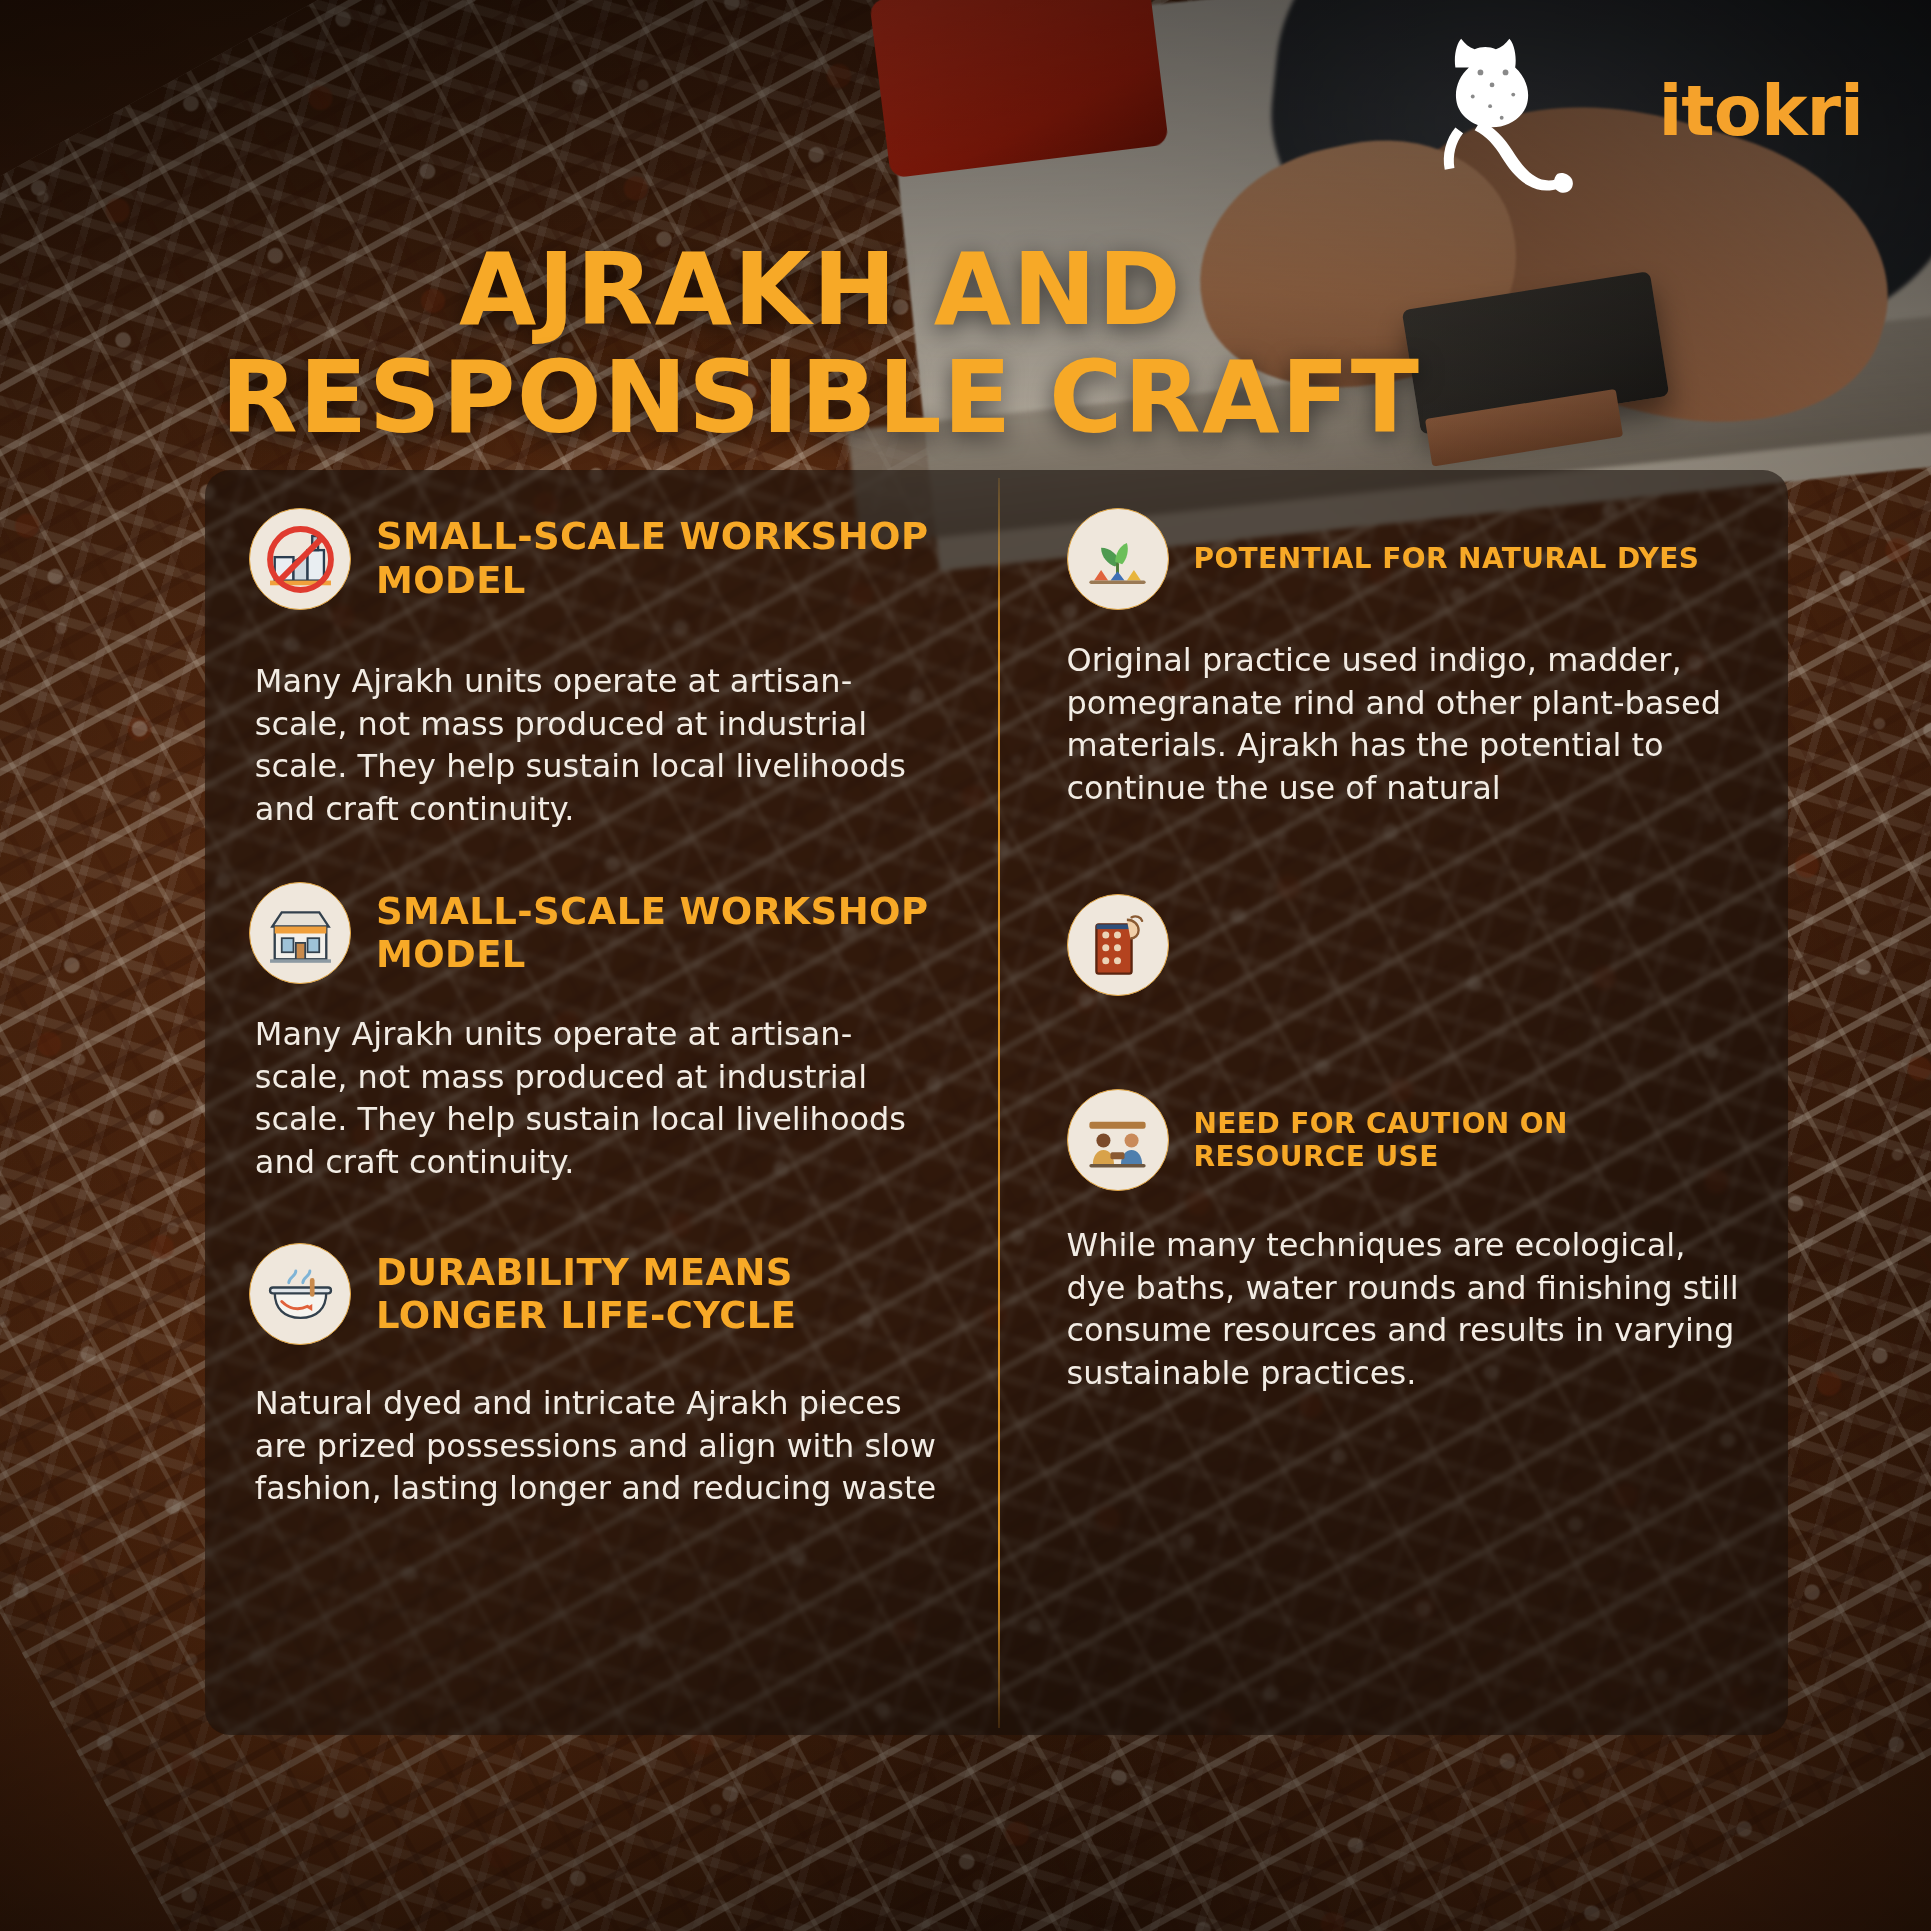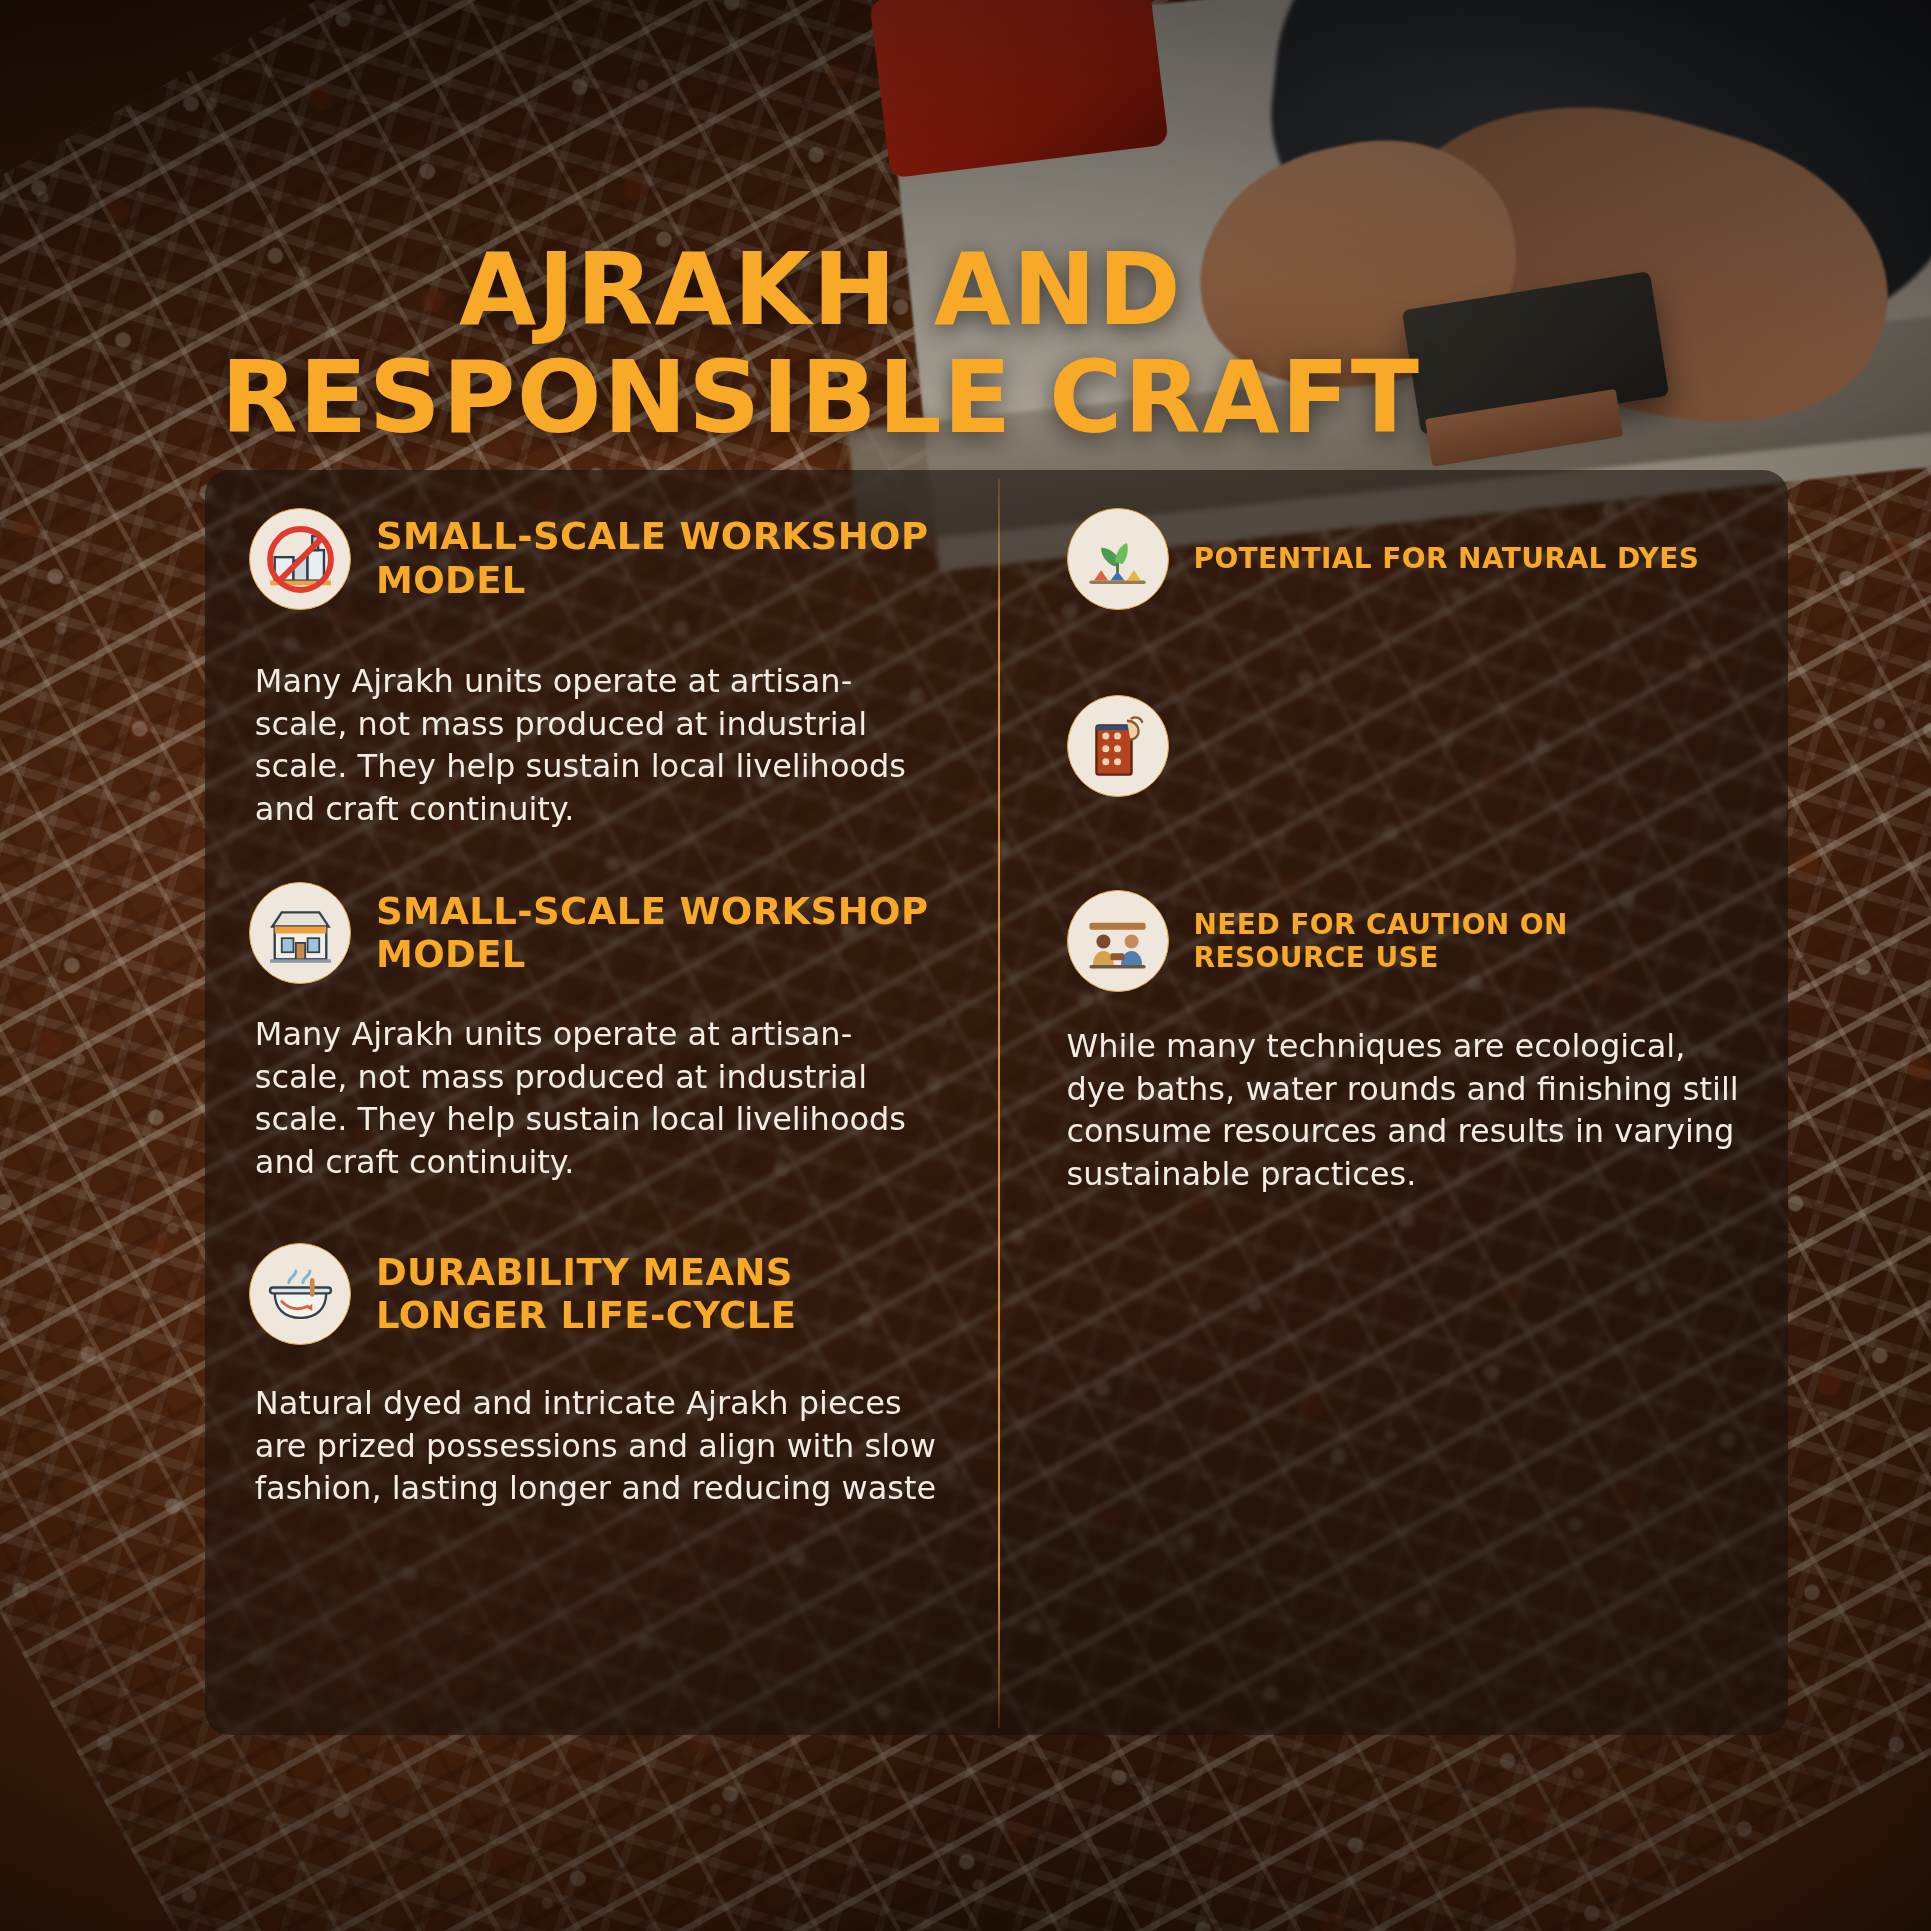--- a/index.html
+++ b/index.html
@@ -285,20 +285,40 @@
     <div class="table-edge"></div>
     <div class="red-tray"></div>
     <div class="dark-shirt"></div>
     <div class="arm"></div>
     <div class="hand-left"></div>
     <div class="wood-block"></div>
   </div>
 
   <div class="bg-vignette"></div>
 
+  <div class="brand">
+    <svg class="brand-mark" viewBox="0 0 210 170">
+      <g fill="#ffffff">
+        <path d="M52 40c-2-14 2-26 6-30 4 5 8 9 14 11 7-3 15-3 22 0 6-2 10-6 14-11 4 4 8 16 6 30 10 9 15 22 13 34-2 14-14 24-28 27-6 1-12 1-18 0-14-3-26-13-28-27-2-12 3-25 13-34z"></path>
+        <path d="M78 95c14 6 25 18 33 31 7 11 14 21 24 27 6 4 14 5 21 3l4 9c-11 4-23 3-33-3-12-7-20-18-27-29-7-12-16-22-28-28z"></path>
+        <path d="M158 150c6-2 12 1 15 6 2 5 0 11-5 13-5 2-11 0-13-5-2-6 0-12 3-14z"></path>
+        <path d="M60 108c-8 10-11 23-9 36l-10 2c-3-16 1-32 11-44z"></path>
+      </g>
+      <g fill="#2a2a2a" opacity=".55">
+        <circle cx="78" cy="45" r="3"></circle>
+          <circle cx="104" cy="45" r="3"></circle>
+        <circle cx="90" cy="58" r="2.5"></circle>
+        <circle cx="70" cy="70" r="2"></circle>
+          <circle cx="112" cy="68" r="2"></circle>
+        <circle cx="88" cy="80" r="2"></circle>
+          <circle cx="100" cy="92" r="2"></circle>
+      </g>
+    </svg>
+    <span class="brand-word">itokri</span>
+  </div>
 
   <h1 class="title">
     <span class="line">AJRAKH AND</span>
     <span class="line">RESPONSIBLE CRAFT</span>
   </h1>
 
   <div class="card">
     <div class="divider"></div>
     <div class="cols">
 
@@ -369,20 +389,21 @@
                 <path d="M36 36c4-4 6-12 4-18-6 2-10 10-10 16z" fill="#6bbf59"></path>
                 <path d="M32 36v12" stroke="#4e7b36" stroke-width="2.5" stroke-linecap="round"></path>
                 <path d="M12 50h12l-6-9z" fill="#e0623c"></path>
                 <path d="M26 50h12l-6-8z" fill="#3f6fb5"></path>
                 <path d="M40 50h12l-6-9z" fill="#e8b53c"></path>
                 <rect x="8" y="50" width="48" height="3" rx="1.5" fill="#9a7a55"></rect>
               </svg>
             </span>
             <div class="item-title">POTENTIAL FOR NATURAL DYES</div>
           </div>
+          <p class="item-body">Original practice used indigo, madder, pomegranate rind and other plant-based materials. Ajrakh has the potential to continue the use of natural</p>
         </div>
 
         <div class="item">
           <div class="item-head">
             <span class="icon-circle">
               <svg viewBox="0 0 64 64">
                 <rect x="14" y="14" width="30" height="42" rx="2" fill="#b4431f" stroke="#5b2510" stroke-width="2"></rect>
                 <g fill="#f2e3c7" opacity=".9">
                   <circle cx="22" cy="23" r="3"></circle>
                     <circle cx="32" cy="23" r="3"></circle>

